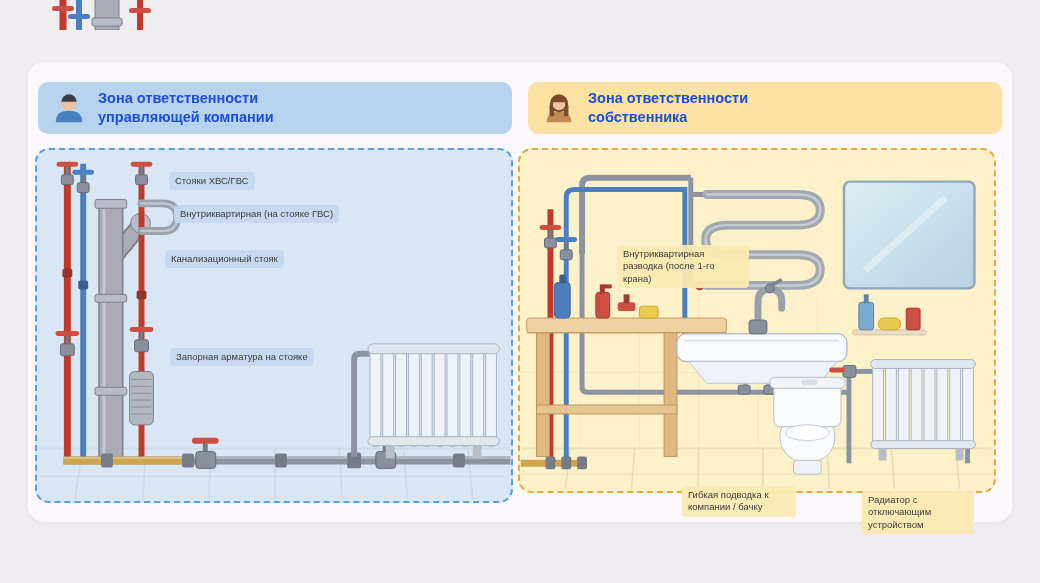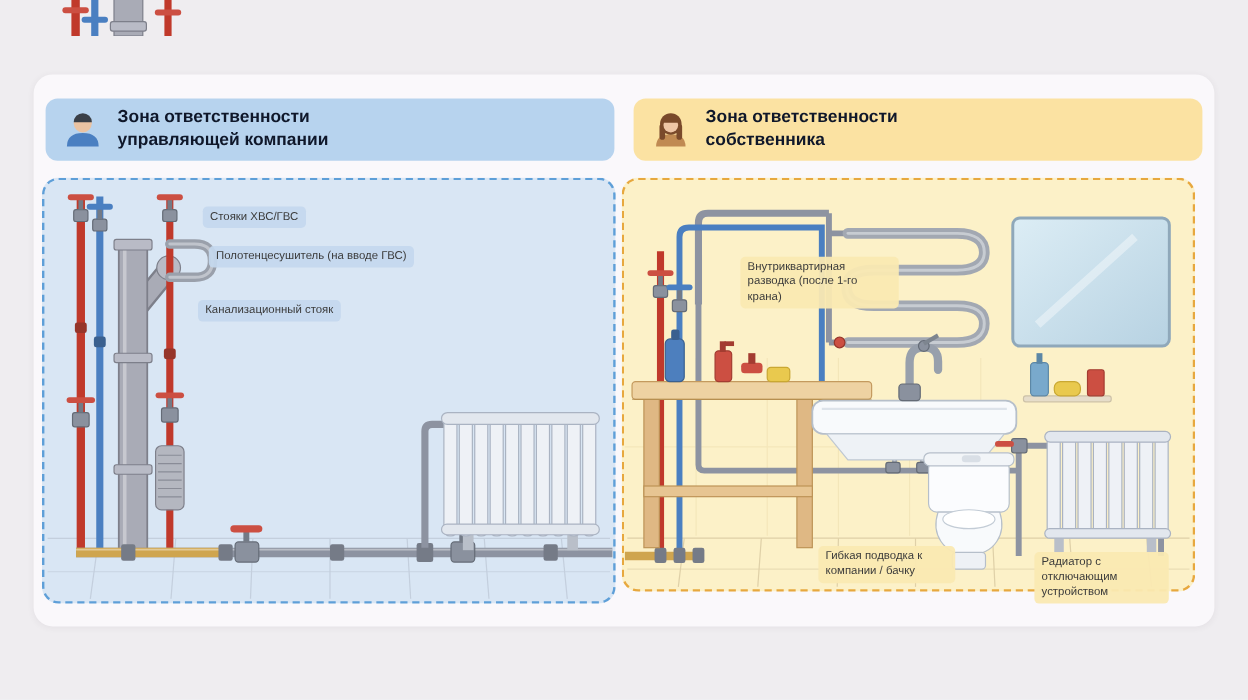--- a/index.html
+++ b/index.html
@@ -5,30 +5,30 @@
   * { margin:0; padding:0; box-sizing:border-box; }
   html,body { background:#efedf0; }
   body { font-family:"Liberation Sans", sans-serif; }
   .stage { position:relative; width:1040px; height:583px; background:#efedf0; overflow:hidden; }
   .panel { position:absolute; left:28px; top:62px; width:984px; height:460px;
            background:#faf8fb; border-radius:16px; box-shadow:0 1px 5px rgba(60,50,70,0.06); }
   .header { position:absolute; top:82px; height:52px; width:474px; border-radius:10px;
             display:flex; align-items:center; gap:12px; padding:0 14px; }
   .header.hleft  { left:38px;  background:#b7d3ee; }
   .header.hright { left:528px; background:#fbe2a2; }
-  .header-title { font-size:14.5px; font-weight:bold; color:#0f172a; line-height:1.32; width:240px; }
+  .header-title { font-size:14.5px; font-weight:bold; color:#1d4ed8; line-height:1.32; width:240px; }
   .zone { position:absolute; border-radius:14px; border:2px dashed; }
   .zone.zleft  { left:35px;  top:148px; width:478px; height:355px; background:#d9e6f4; border-color:#5e9fd8; }
   .zone.zright { left:518px; top:148px; width:478px; height:345px; background:#fcf1c8; border-color:#e7a83e; }
   .zone-svg { position:absolute; left:0; top:0; width:100%; height:100%; display:block; }
   .chip { position:absolute; font-size:9.5px; line-height:1.3; color:#3b3b3b;
           padding:3px 6px; border-radius:4px; white-space:nowrap; z-index:5; }
   .chip.wrap { white-space:normal; }
   .zone.zleft  .chip { background:rgba(196,216,238,0.92); }
-  .zone.zright .chip { background:rgba(250,233,178,0.95); }
+  .zone.zright .chip { background:rgba(250,233,178,0.95);margin-top:31px; }
   .top-fragment { position:absolute; left:48px; top:0; width:120px; height:30px; }
 </style>
 </head>
 <body>
 
 <div class="stage">
 
   <div class="panel"></div>
 
   <svg class="top-fragment" viewBox="0 0 120 30">
@@ -162,22 +162,23 @@
         <rect x="414" y="200" width="11" height="100" rx="5" fill="#eef1f6" stroke="#aab3c2"></rect>
         <rect x="427" y="200" width="11" height="100" rx="5" fill="#eef1f6" stroke="#aab3c2"></rect>
         <rect x="440" y="200" width="11" height="100" rx="5" fill="#eef1f6" stroke="#aab3c2"></rect>
         <rect x="453" y="200" width="11" height="100" rx="5" fill="#eef1f6" stroke="#aab3c2"></rect>
         <rect x="334" y="196" width="133" height="10" rx="5" fill="#e2e7ee" stroke="#aab3c2"></rect>
         <rect x="334" y="290" width="133" height="9" rx="4.5" fill="#e2e7ee" stroke="#aab3c2"></rect>
       </g>
     </svg>
 
     <div class="chip" style="left:132px; top:22px">Стояки ХВС/ГВС</div>
-    <div class="chip" style="left:137px; top:55px">Полотенцесушитель (на вводе ГВС)</div>
+    <div class="chip" style="left:137px; top:55px">Внутриквартирная (на стояке ГВС)</div>
     <div class="chip" style="left:128px; top:100px">Канализационный стояк</div>
+    <div class="chip" style="left:133px; top:198px">Запорная арматура на стояке</div>
   </div>
 
   <div class="zone zright">
     <svg class="zone-svg" viewBox="0 0 478 345">
       <defs>
         <linearGradient id="mg" x1="0" y1="0" x2="1" y2="1">
           <stop offset="0" stop-color="#dcedf5"></stop>
             <stop offset="1" stop-color="#b7d2e2"></stop>
         </linearGradient>
       </defs>

